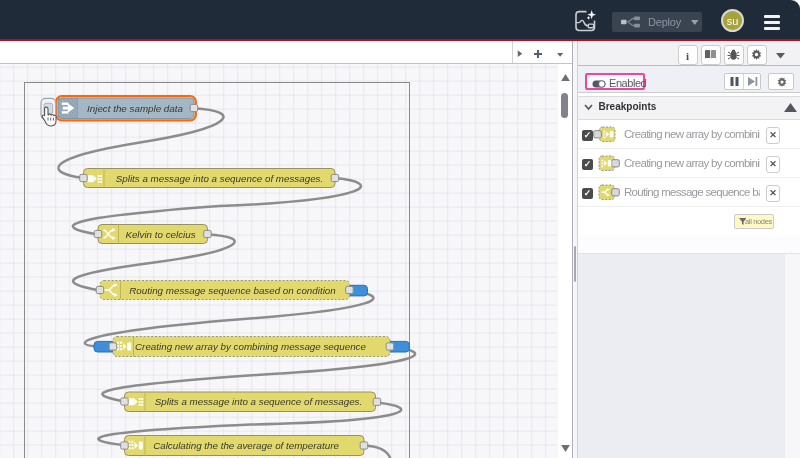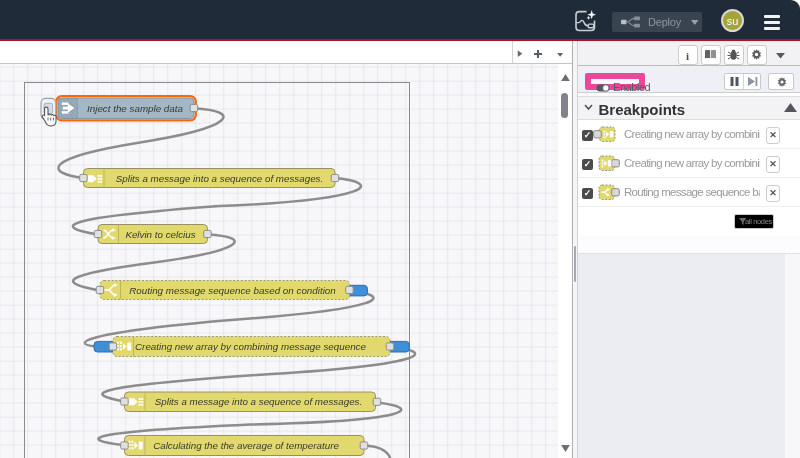--- a/index.html
+++ b/index.html
@@ -25,32 +25,32 @@
   #split1{left:572px;top:41px;width:1px;height:417px;background:#aeaeb6;}
   #split2{left:573px;top:41px;width:4px;height:417px;background:#f6f6f9;}
   #split3{left:577px;top:41px;width:1px;height:417px;background:#d0d0d6;}
   
   #sidebar{left:578px;top:41px;width:222px;height:417px;background:#fff;}
   #sbtabs{left:578px;top:41px;width:222px;height:24.5px;background:#f2f2f5;border-bottom:1px solid #bbb;box-sizing:border-box;}
   #dtab{left:580.5px;top:44px;width:91px;height:22px;background:#fff;border:1px solid #ccc;border-bottom:none;border-radius:3px 3px 0 0;box-sizing:border-box;}
   #dtab span{position:absolute;left:21px;top:4.5px;font-size:11.5px;letter-spacing:-0.2px;color:#4a4a4a;}
   .sbtn{top:44.5px;width:20px;height:20px;background:#fff;border:1px solid #ccc;border-radius:3px;box-sizing:border-box;text-align:center;}
   #sbtoolbar{left:578px;top:65.5px;width:222px;height:27px;background:#eef0f5;border-bottom:1px solid #ccc;box-sizing:border-box;}
-  #enbtn{left:584.5px;top:73px;width:60px;height:16.5px;background:#f8f9fb;border:6px solid #ec4899;border-radius:2px;box-sizing:border-box;}
+  #enbtn{left:584.5px;top:73px;width:60px;height:16.5px;background:#f8f9fb;border:2px solid #ec4899;border-radius:2px;box-sizing:border-box;}
   #enbtn span{position:absolute;left:22.5px;top:2px;font-size:11px;letter-spacing:-0.45px;color:#5a5a60;}
   #psgroup{left:724px;top:72.5px;width:37px;height:17px;background:#fff;border:1px solid #c8c8cd;border-radius:2px;box-sizing:border-box;}
   #gearbtn{left:768px;top:72.5px;width:26px;height:17px;background:#fff;border:1px solid #c8c8cd;border-radius:2px;box-sizing:border-box;}
   .shead{left:578px;width:222px;height:24px;background:#f3f3f6;border-top:1px solid #ddd;border-bottom:1px solid #ddd;box-sizing:border-box;}
-  .shead b{position:absolute;left:20.5px;top:4px;font-size:15px;color:#333;}
+  .shead b{position:absolute;left:20.5px;top:4px;font-size:10px;color:#333;}
   .chev{position:absolute;left:6px;top:7px;}
   .brow{left:578px;width:222px;height:29px;background:#fff;border-bottom:1px solid #eee;box-sizing:border-box;}
   .bcheck{left:4px;width:11px;height:11px;background:#4b4b4b;border-radius:2px;color:#fff;font-size:9px;line-height:11px;text-align:center;font-weight:bold;}
   .blabel{left:46px;width:136px;overflow:hidden;white-space:nowrap;font-size:11.5px;letter-spacing:-0.7px;color:#9a9aa0;}
   .xbtn{left:188px;width:14px;height:17px;background:#fff;border:1px solid #ccc;border-radius:3px;box-sizing:border-box;text-align:center;color:#555;font-size:9px;line-height:15px;font-weight:bold;}
-  #allnodes{left:734px;top:213.5px;width:40px;height:15px;background:#000000;border:1px solid #ccc;border-radius:2px;box-sizing:border-box;}
+  #allnodes{left:734px;top:213.5px;width:40px;height:15px;background:#fef9c3;border:1px solid #ccc;border-radius:2px;box-sizing:border-box;}
   #allnodes span{position:absolute;left:10px;top:2.5px;font-size:7.5px;letter-spacing:-0.35px;color:#888;white-space:nowrap;}
 </style>
 </head>
 <body>
 <div id="page">
 
   <div class="abs" id="header"></div>
   <div class="abs" id="aiicon">
     <svg width="23" height="22" viewBox="0 0 23 22">
       <path d="M12.5 1.6 L5.2 1.6 Q2 1.6 2 4.8 L2 17.3 Q2 20.5 5.2 20.5 L17.3 20.5 Q20.5 20.5 20.5 17.3 L20.5 10.5" fill="none" stroke="#c9ced5" stroke-width="1.6"></path>

